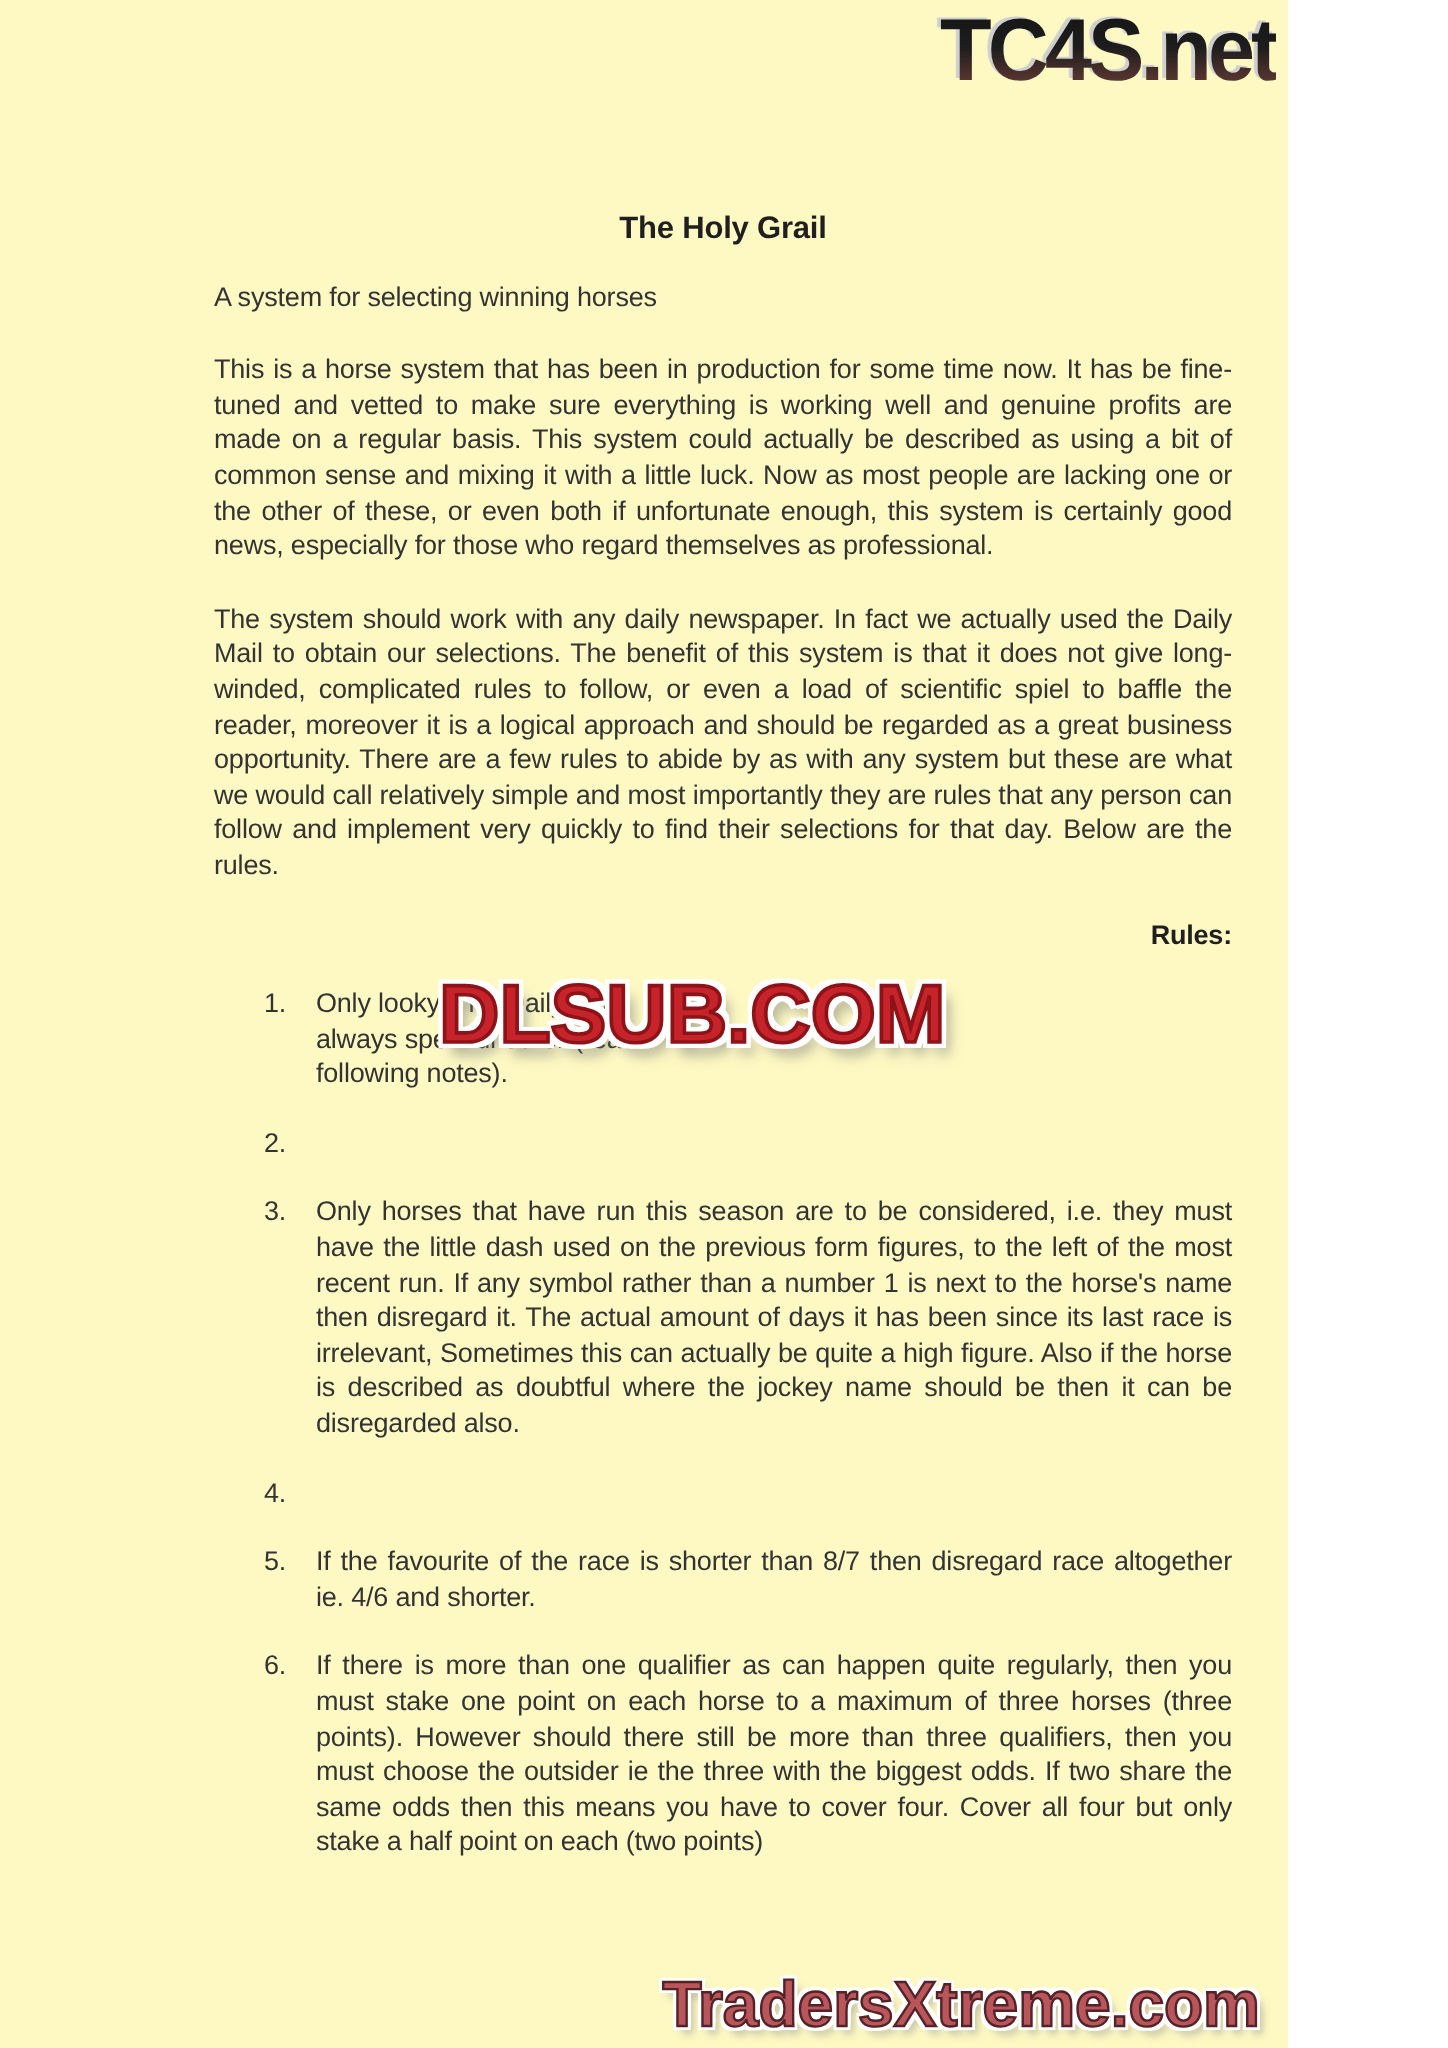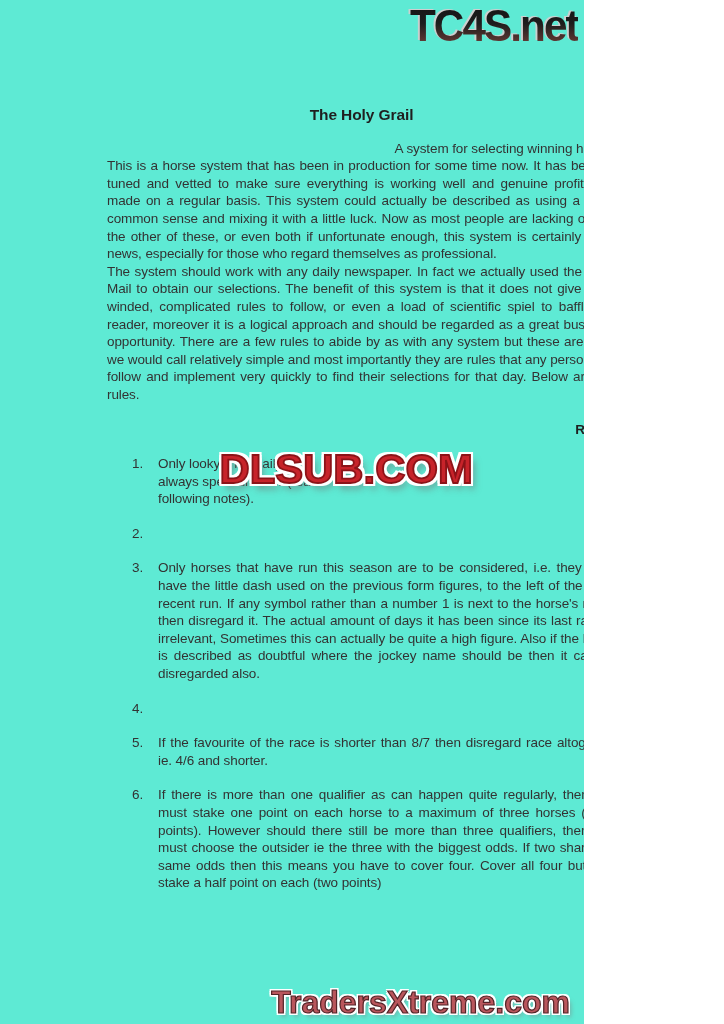--- a/index.html
+++ b/index.html
@@ -2,23 +2,23 @@
 <html><head>
 <meta charset="utf-8">
 <style>
   html, body {
     margin: 0;
     padding: 0;
     background: #ffffff;
   }
   .page {
     position: relative;
-    width: 584px;
+    width: 644px;
     height: 1024px;
-    background: #5eead4;
+    background: #fef9c3;
     font-family: "Liberation Sans", sans-serif;
     color: #333333;
     overflow: hidden;
   }
 
   
   .header-logo {
     position: absolute;
     top: 2px;
     right: 6px;
@@ -67,25 +67,26 @@
     letter-spacing: -0.1px;
   }
   .doc-title {
     font-size: 15.5px;
     font-weight: bold;
     text-align: center;
     margin: 16px;
     color: #1f1f1f;
   }
   .doc-subtitle {
-    text-align: right;
+    text-align: left;
     margin-top: 16px;
     color: #333333;
   }
   .para {
+    margin-top: 19px;
     text-align: justify;
   }
   .rules-heading {
     margin-top: 17px;
     font-weight: bold;
     color: #1f1f1f;
     text-align: right;
   }
   .rules-list {
     margin-top: 17px;

